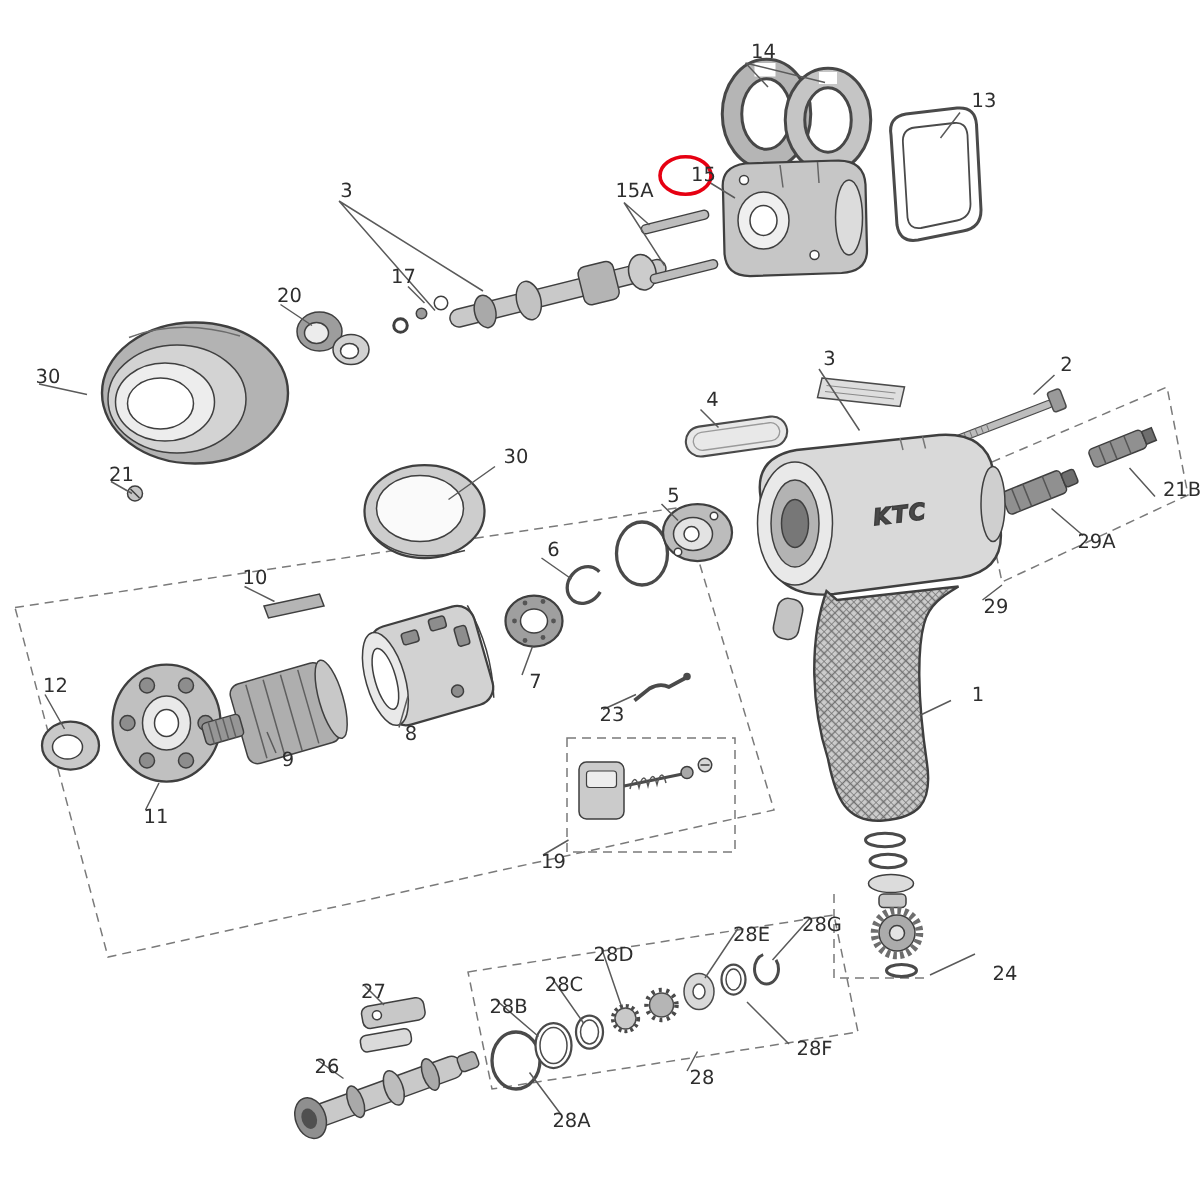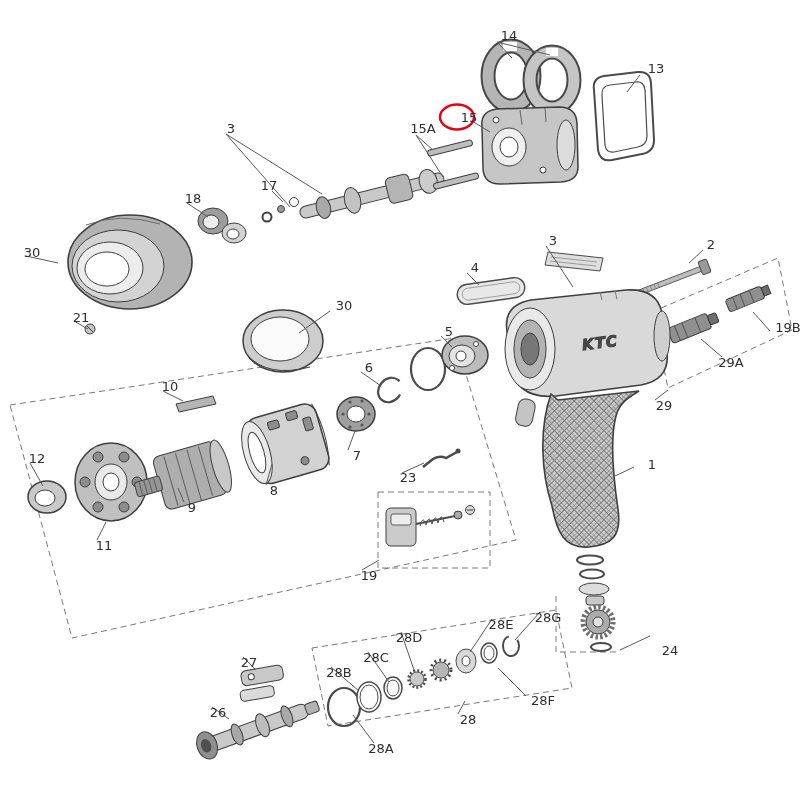--- a/index.html
+++ b/index.html
@@ -315,32 +315,32 @@
   <ellipse cx="457" cy="117" rx="17" ry="12.5" fill="none" stroke="#e60012" stroke-width="2.4"></ellipse>
 </svg>
 
 <div class="labels">
   <div class="part-label" style="left:497px;top:35px">14</div>
   <div class="part-label" style="left:644px;top:68px">13</div>
   <div class="part-label" style="left:457px;top:117px">15</div>
   <div class="part-label" style="left:411px;top:128px">15A</div>
   <div class="part-label" style="left:219px;top:128px">3</div>
   <div class="part-label" style="left:257px;top:185px">17</div>
-  <div class="part-label" style="left:181px;top:198px">18</div>
+  <div class="part-label" style="left:181px;top:198px">20</div>
   <div class="part-label" style="left:20px;top:252px">30</div>
   <div class="part-label" style="left:69px;top:317px">21</div>
   <div class="part-label" style="left:332px;top:305px">30</div>
   <div class="part-label" style="left:541px;top:240px">3</div>
   <div class="part-label" style="left:699px;top:244px">2</div>
   <div class="part-label" style="left:463px;top:267px">4</div>
   <div class="part-label" style="left:437px;top:331px">5</div>
   <div class="part-label" style="left:357px;top:367px">6</div>
   <div class="part-label" style="left:158px;top:386px">10</div>
   <div class="part-label" style="left:25px;top:458px">12</div>
-  <div class="part-label" style="left:776px;top:327px">19B</div>
+  <div class="part-label" style="left:776px;top:327px">21B</div>
   <div class="part-label" style="left:719px;top:362px">29A</div>
   <div class="part-label" style="left:652px;top:405px">29</div>
   <div class="part-label" style="left:345px;top:455px">7</div>
   <div class="part-label" style="left:262px;top:490px">8</div>
   <div class="part-label" style="left:180px;top:507px">9</div>
   <div class="part-label" style="left:396px;top:477px">23</div>
   <div class="part-label" style="left:640px;top:464px">1</div>
   <div class="part-label" style="left:92px;top:545px">11</div>
   <div class="part-label" style="left:357px;top:575px">19</div>
   <div class="part-label" style="left:658px;top:650px">24</div>

